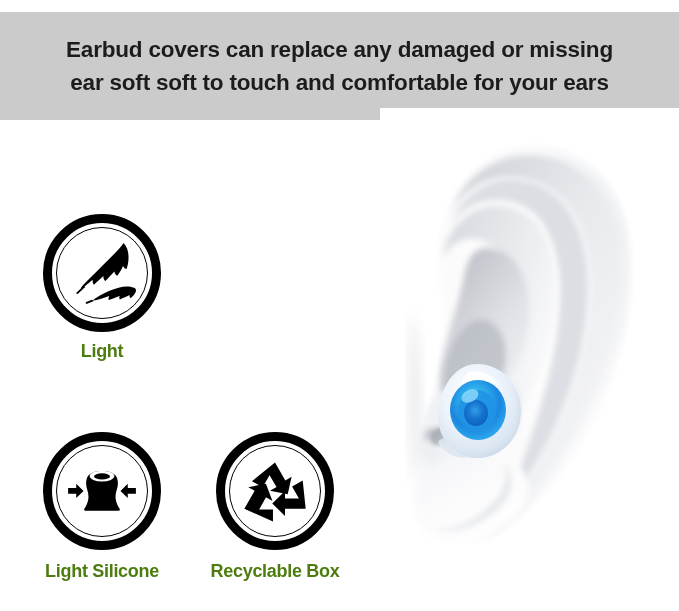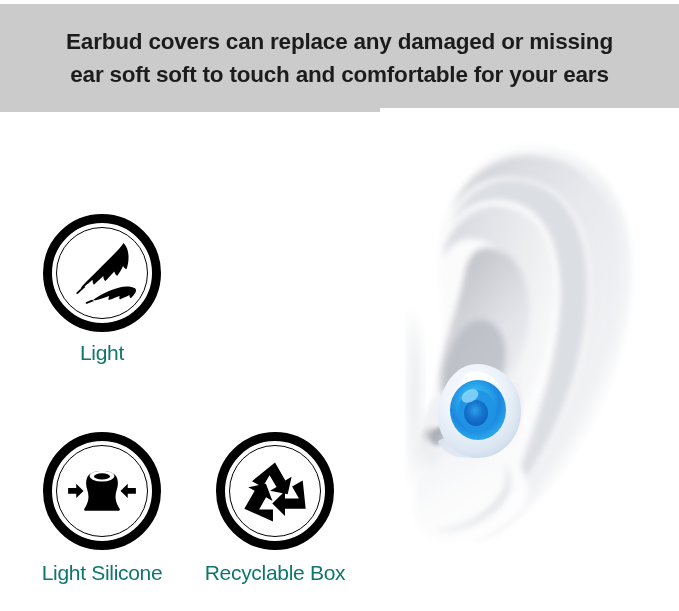--- a/index.html
+++ b/index.html
@@ -17,21 +17,21 @@
     width: 679px;
     height: 611px;
     background: #ffffff;
     overflow: hidden;
   }
 
   
   .banner {
     position: absolute;
     left: 0;
-    top: 4px;
+    top: 12px;
     width: 679px;
     height: 108px;
     background: #cbcbcb;
     display: flex;
     flex-direction: column;
     align-items: center;
     justify-content: center;
     box-sizing: border-box;
     padding: 0 24px;
   }
@@ -86,23 +86,23 @@
   }
   .badge-art {
     position: absolute;
     left: 0; top: 0;
     width: 100%;
     height: 100%;
     display: block;
   }
   .feature-label {
     margin-top: 9px;
-    font-size: 21px;
-    font-weight: normal;
-    color: #0f766e;
+    font-size: 18px;
+    font-weight: bold;
+    color: #4d7c0f;
     letter-spacing: -0.3px;
     white-space: nowrap;
   }
   .feature.pos-2 .feature-label,
   .feature.pos-3 .feature-label { margin-top: 11px; }
 
   
   .ear-panel {
     position: absolute;
     left: 380px;

